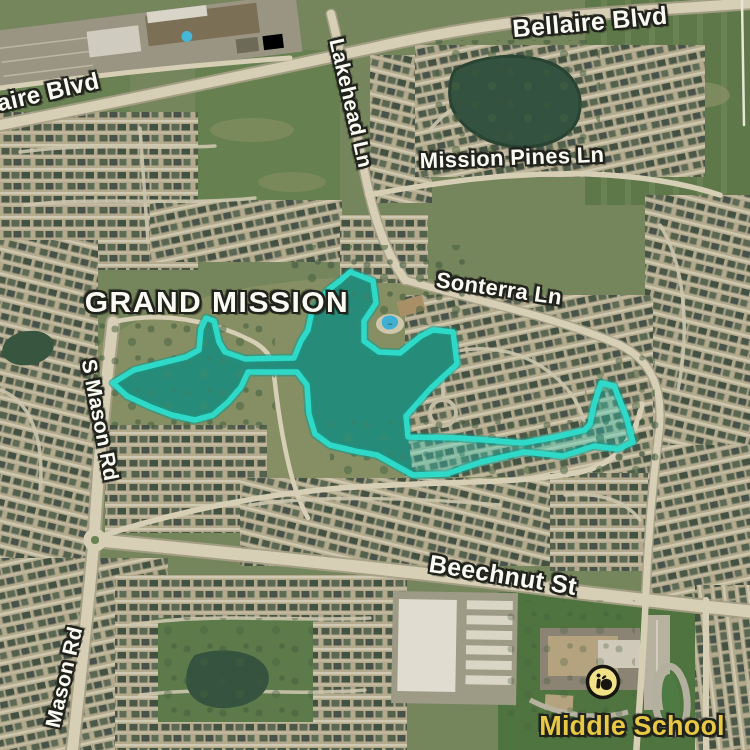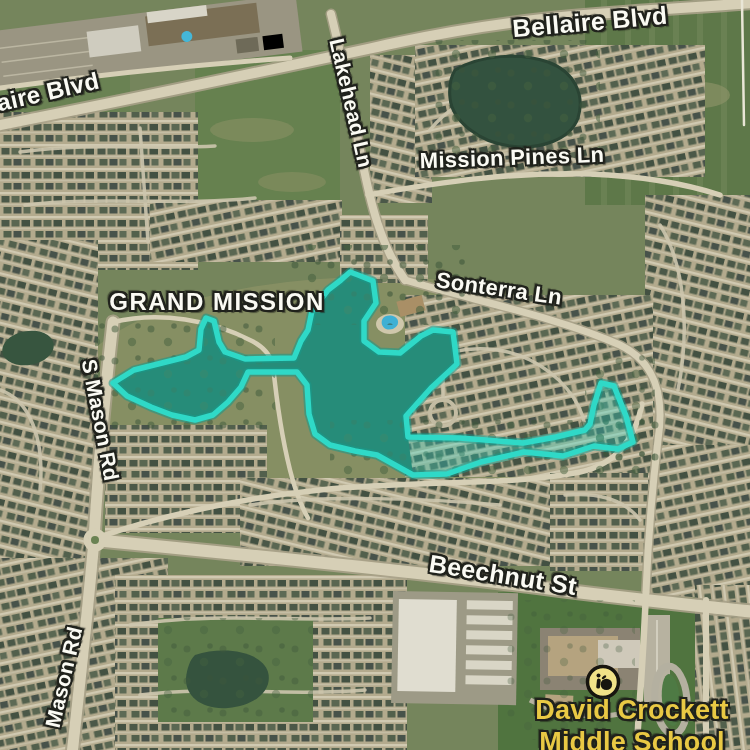--- a/index.html
+++ b/index.html
@@ -18,21 +18,21 @@
     text-shadow:
       -2px -2px 0 #20221c, 2px -2px 0 #20221c,
       -2px  2px 0 #20221c, 2px  2px 0 #20221c,
        0   -2px 0 #20221c, 0    2px 0 #20221c,
       -2px  0   0 #20221c, 2px  0   0 #20221c,
       -3px -3px 1px rgba(25,27,22,.55), 3px 3px 1px rgba(25,27,22,.55);
     letter-spacing:.3px;
     pointer-events:none;
   }
   .lbl-center{text-align:center;line-height:1.22;}
-  .lbl-estates{font-size:24px;letter-spacing:1.5px;}
+  .lbl-estates{font-size:30px;letter-spacing:1.5px;}
   .lbl-school{color:var(--school-label,#e9c944);font-size:27px;line-height:1.18;letter-spacing:.2px;}
   .zone-fill{fill:var(--zone-fill,rgba(47,217,199,.33));stroke:none;}
   .zone-glow{fill:none;stroke:var(--zone-glow,#18998a);stroke-width:9;stroke-linejoin:round;opacity:.55;}
   .zone-line{fill:none;stroke:var(--zone-stroke,#2fd9c7);stroke-width:5.5;stroke-linejoin:round;}
 </style>
 </head>
 <body>
 
 <div class="stage">
 
@@ -252,17 +252,16 @@
 
   <div class="map-label" style="left:499px;top:289px;font-size:22px;transform:translate(-50%,-50%) rotate(8deg);">Sonterra Ln</div>
 
   <div class="map-label" style="left:100px;top:420px;font-size:21px;transform:translate(-50%,-50%) rotate(79deg);">S Mason Rd</div>
 
   <div class="map-label" style="left:503px;top:575px;font-size:25px;transform:translate(-50%,-50%) rotate(9deg);">Beechnut St</div>
 
   <div class="map-label" style="left:64px;top:677px;font-size:21px;transform:translate(-50%,-50%) rotate(-77deg);">Mason Rd</div>
 
   <div class="map-label lbl-center lbl-school" style="left:632px;top:727px;transform:translate(-50%,-50%);">
-    <div>David Crockett</div>
     <div>Middle School</div>
   </div>
 
 </div>
 
 </body></html>

